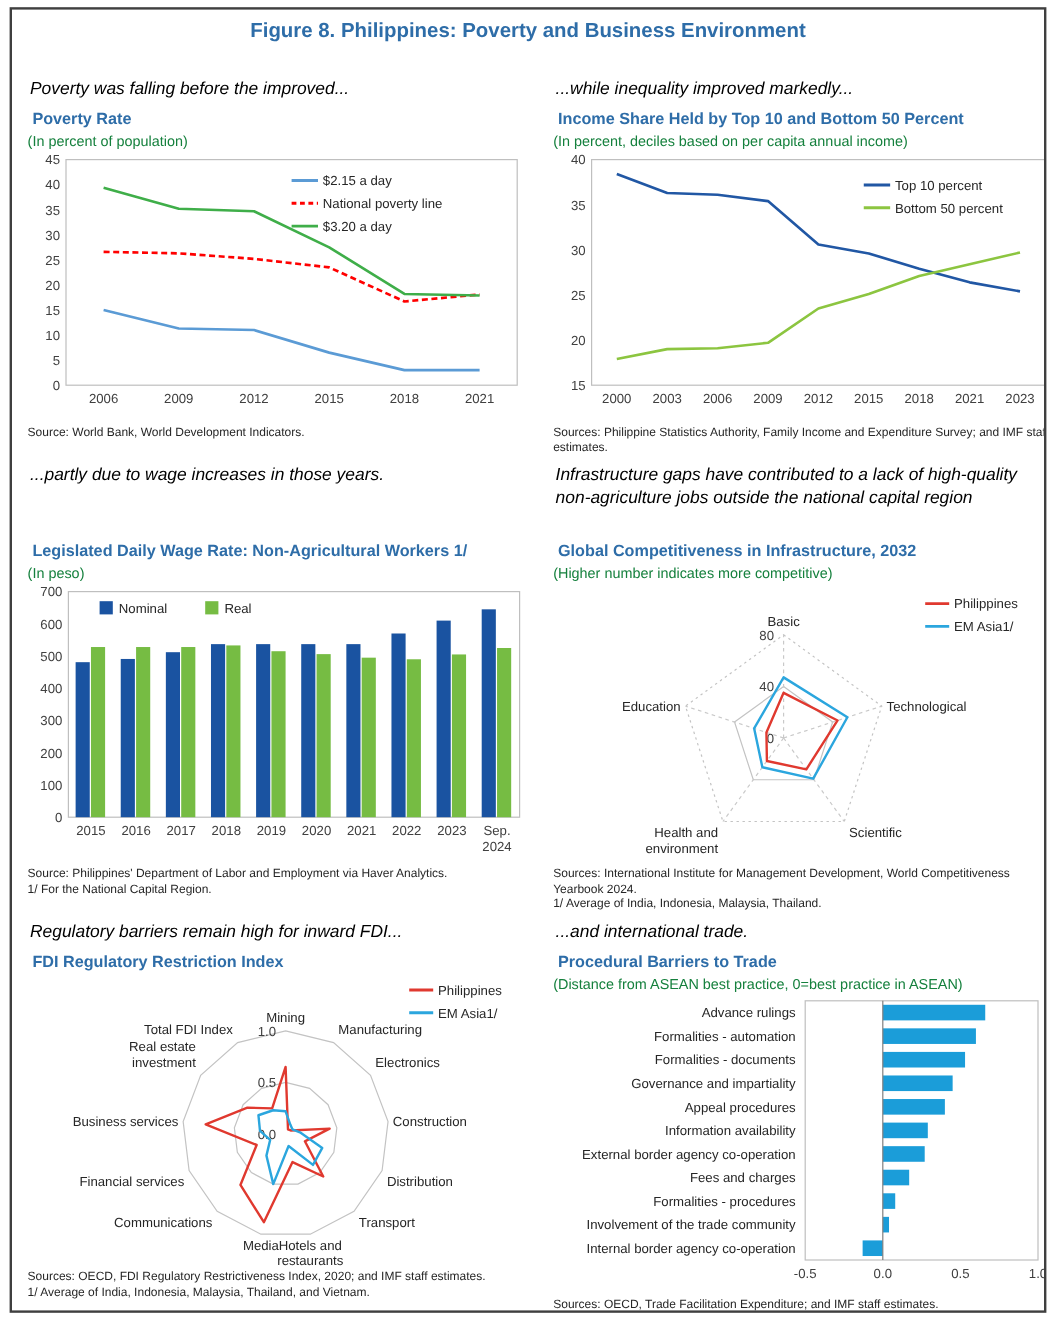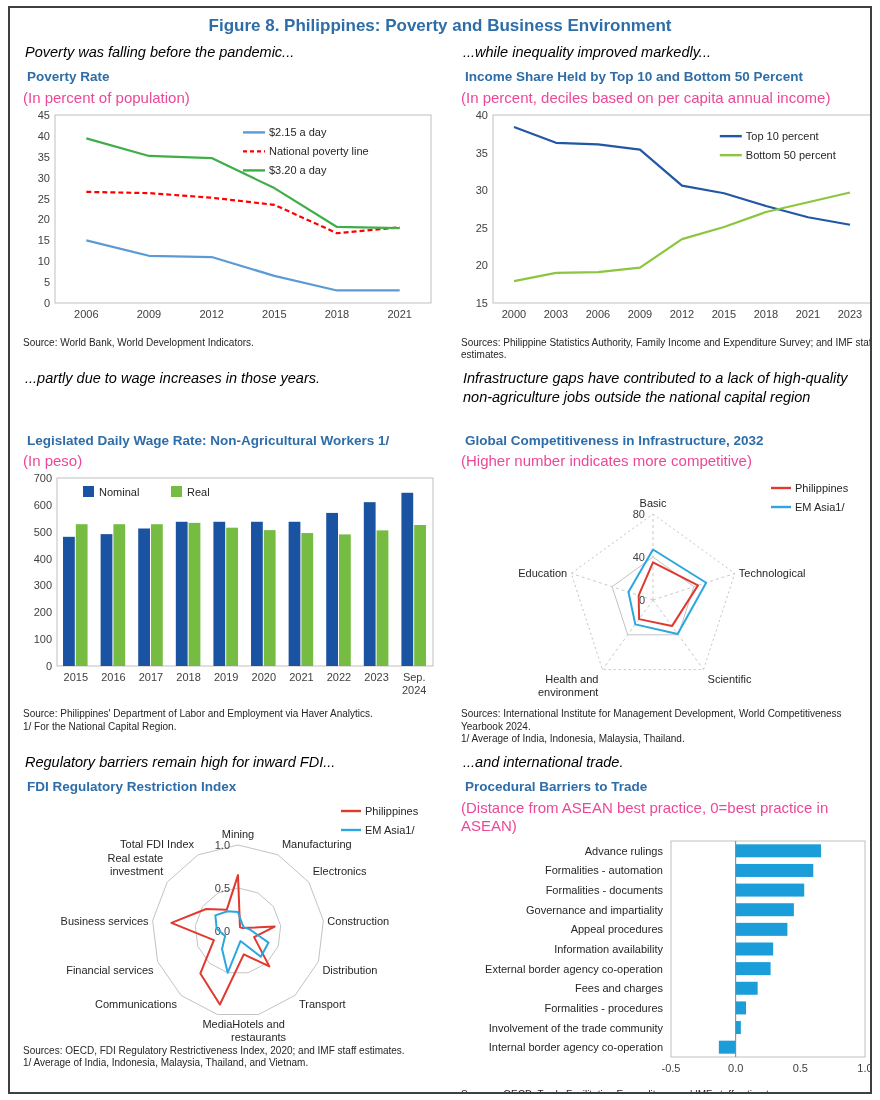--- a/index.html
+++ b/index.html
@@ -1,43 +1,43 @@
 <!DOCTYPE html>
 <html><head>
 <meta charset="utf-8">
 <style>
   html,body{margin:0;padding:0;background:#fff;}
   body{width:880px;height:1100px;overflow:hidden;font-family:"Liberation Sans",sans-serif;position:relative;}
   .frame{position:absolute;left:8px;top:6px;right:8px;bottom:6px;border:2px solid #3f3f3f;
          padding:8px 13px 4px 13px;box-sizing:border-box;overflow:hidden;background:#fff;}
-  .fig-title{text-align:center;color:#2E6DA8;font-weight:bold;font-size:17px;margin:0 0 0 0;}
+  .fig-title{text-align:center;color:#2E6DA8;font-weight:bold;font-size:17px;margin:0 0 22px 0;}
   .grid{display:grid;grid-template-columns:1fr 1fr;column-gap:20px;}
   .caption{font-style:italic;font-size:14.5px;color:#000;margin:7px 2px 4px 2px;min-height:22px;line-height:1.32;}
   .caption.tall{min-height:60px;}
   .chart-card h3{color:#2E6DA8;font-size:13.5px;font-weight:bold;margin:4px;line-height:1.15;}
-  .subtitle{color:#ec4899;font-size:15px;margin:0 0 2px 0;line-height:1.2;}
+  .subtitle{color:#15803d;font-size:12px;margin:0 0 2px 0;line-height:1.2;}
   .src{font-size:10px;color:#262626;margin:0;line-height:1.26;}
   .src:empty{display:none;}
   svg{display:block;}
   svg text{font-family:"Liberation Sans",sans-serif;}
   .ax{font-size:11px;fill:#404040;}
   .lg{font-size:11px;fill:#262626;}
   .cat{font-size:11px;fill:#262626;}
   .rlab{font-size:11px;fill:#262626;}
 </style>
 </head>
 <body>
 
 <div class="frame">
   <div class="fig-title">Figure 8. Philippines: Poverty and Business Environment</div>
 
   <div class="grid">
 
     <section class="panel">
-      <p class="caption">Poverty was falling before the pandemic...</p>
+      <p class="caption">Poverty was falling before the improved...</p>
       <div class="chart-card">
         <h3>Poverty Rate</h3>
         <div class="subtitle">(In percent of population)</div>
         <svg width="418" height="228" viewBox="0 0 418 228">
             <rect x="32" y="6" width="376" height="188" fill="#fff" stroke="#BFBFBF" stroke-width="1"></rect>
             <text x="27" y="198" class="ax" text-anchor="end">0</text>
             <text x="27" y="177.11111111111111" class="ax" text-anchor="end">5</text>
             <text x="27" y="156.22222222222223" class="ax" text-anchor="end">10</text>
             <text x="27" y="135.33333333333334" class="ax" text-anchor="end">15</text>
             <text x="27" y="114.44444444444444" class="ax" text-anchor="end">20</text>

